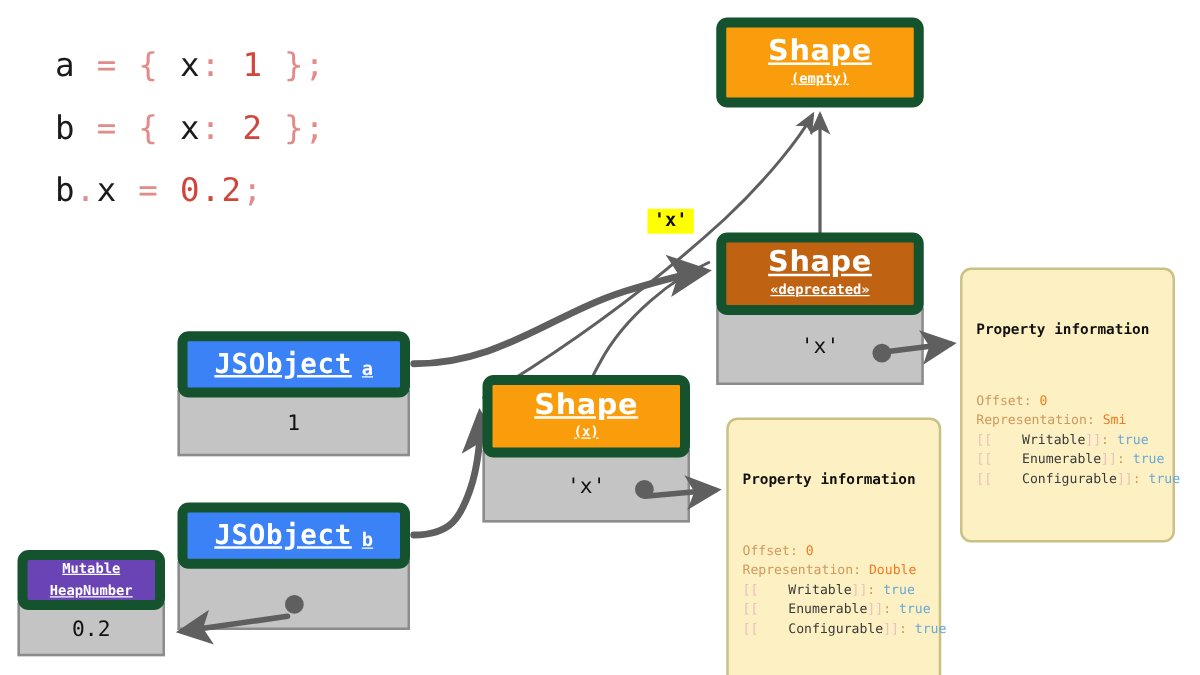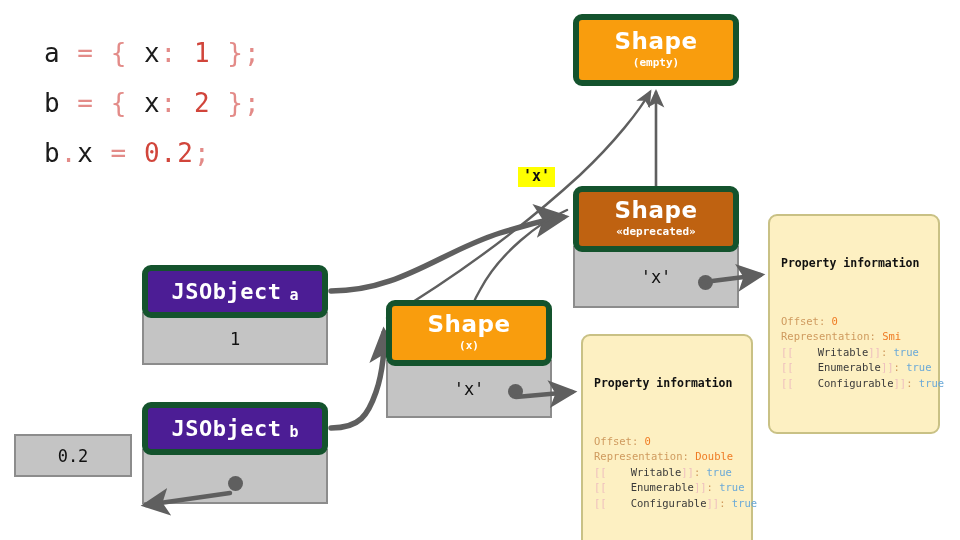--- a/index.html
+++ b/index.html
@@ -27,30 +27,31 @@
   #code .ln { display: block; }
   .tok-var  { color: #1b1b1b; }
   .tok-punc { color: #e38b88; }
   .tok-num  { color: #d1453b; }
   .tok-op   { color: #e38b88; }
 
   
   .node { position: absolute; }
   .hdr {
     border-radius: 9px;
-    border: 6px solid #14532d;
+    border: 8px solid #14532d;
     box-sizing: border-box;
     text-align: center;
     color: #ffffff;
     position: relative;
     z-index: 3;
     display: flex;
     flex-direction: column;
     align-items: center;
     justify-content: center;
+    text-decoration: underline;
   }
   .hdr .t1 {
     font-family: "DejaVu Sans", sans-serif;
     font-weight: bold;
     font-size: 23px;
     line-height: 25px;
     letter-spacing: .5px;
   }
   .hdr .t2 {
     font-family: "DejaVu Sans Mono", monospace;
@@ -82,21 +83,21 @@
     justify-content: center;
   }
   .slot-dot {
     position: absolute;
     width: 15px; height: 15px;
     border-radius: 50%;
     background: #5f5f5f;
   }
 
   
-  .c-green   { background: #4c1d95; text-align: center; }
+  .c-green   { background: #3b82f6; text-align: center; }
   .c-orange  { background: #f99d0d; }
   .c-brown   { background: #bf6211; }
   .c-purple  { background: #6a43b5; }
 
   
   #xlabel {
     position: absolute;
     background: #ffff00;
     color: #111;
     font-family: "DejaVu Sans Mono", monospace;
@@ -222,20 +223,24 @@
       <span class="t1">JSObject</span>
       <span class="sub-inline" style="margin-left:8px; margin-top:6px;">b</span>
     </div>
     <div class="body" style="height:55px; margin-top:-6px;">
       <span></span>
       <span class="slot-dot" style="left:84px; top:25px;"></span>
     </div>
   </div>
 
   <div class="node" style="left:14px; top:440px; width:118px;">
+    <div class="hdr c-purple" style="height:48px;">
+      <span class="t2">Mutable</span>
+      <span class="t2">HeapNumber</span>
+    </div>
     <div class="body" style="height:43px; margin-top:-6px;">
       <span>0.2</span>
     </div>
   </div>
 
   <div id="xlabel" style="left:518px; top:167px;">'x'</div>
 
   <div class="propbox" style="left:768px; top:214px; width:172px;">
     <span class="ptitle">Property information</span>
     <div><div><span class="p-key">Offset</span><span class="p-colon">: </span><span class="p-num">0</span></div><div><span class="p-key">Representation</span><span class="p-colon">: </span><span class="p-type">Smi</span></div><div><span><span class="p-brk">[[</span><span class="p-name">Writable</span><span class="p-brk">]]</span></span><span class="p-colon">: </span><span class="p-bool">true</span></div><div><span><span class="p-brk">[[</span><span class="p-name">Enumerable</span><span class="p-brk">]]</span></span><span class="p-colon">: </span><span class="p-bool">true</span></div><div><span><span class="p-brk">[[</span><span class="p-name">Configurable</span><span class="p-brk">]]</span></span><span class="p-colon">: </span><span class="p-bool">true</span></div></div>

